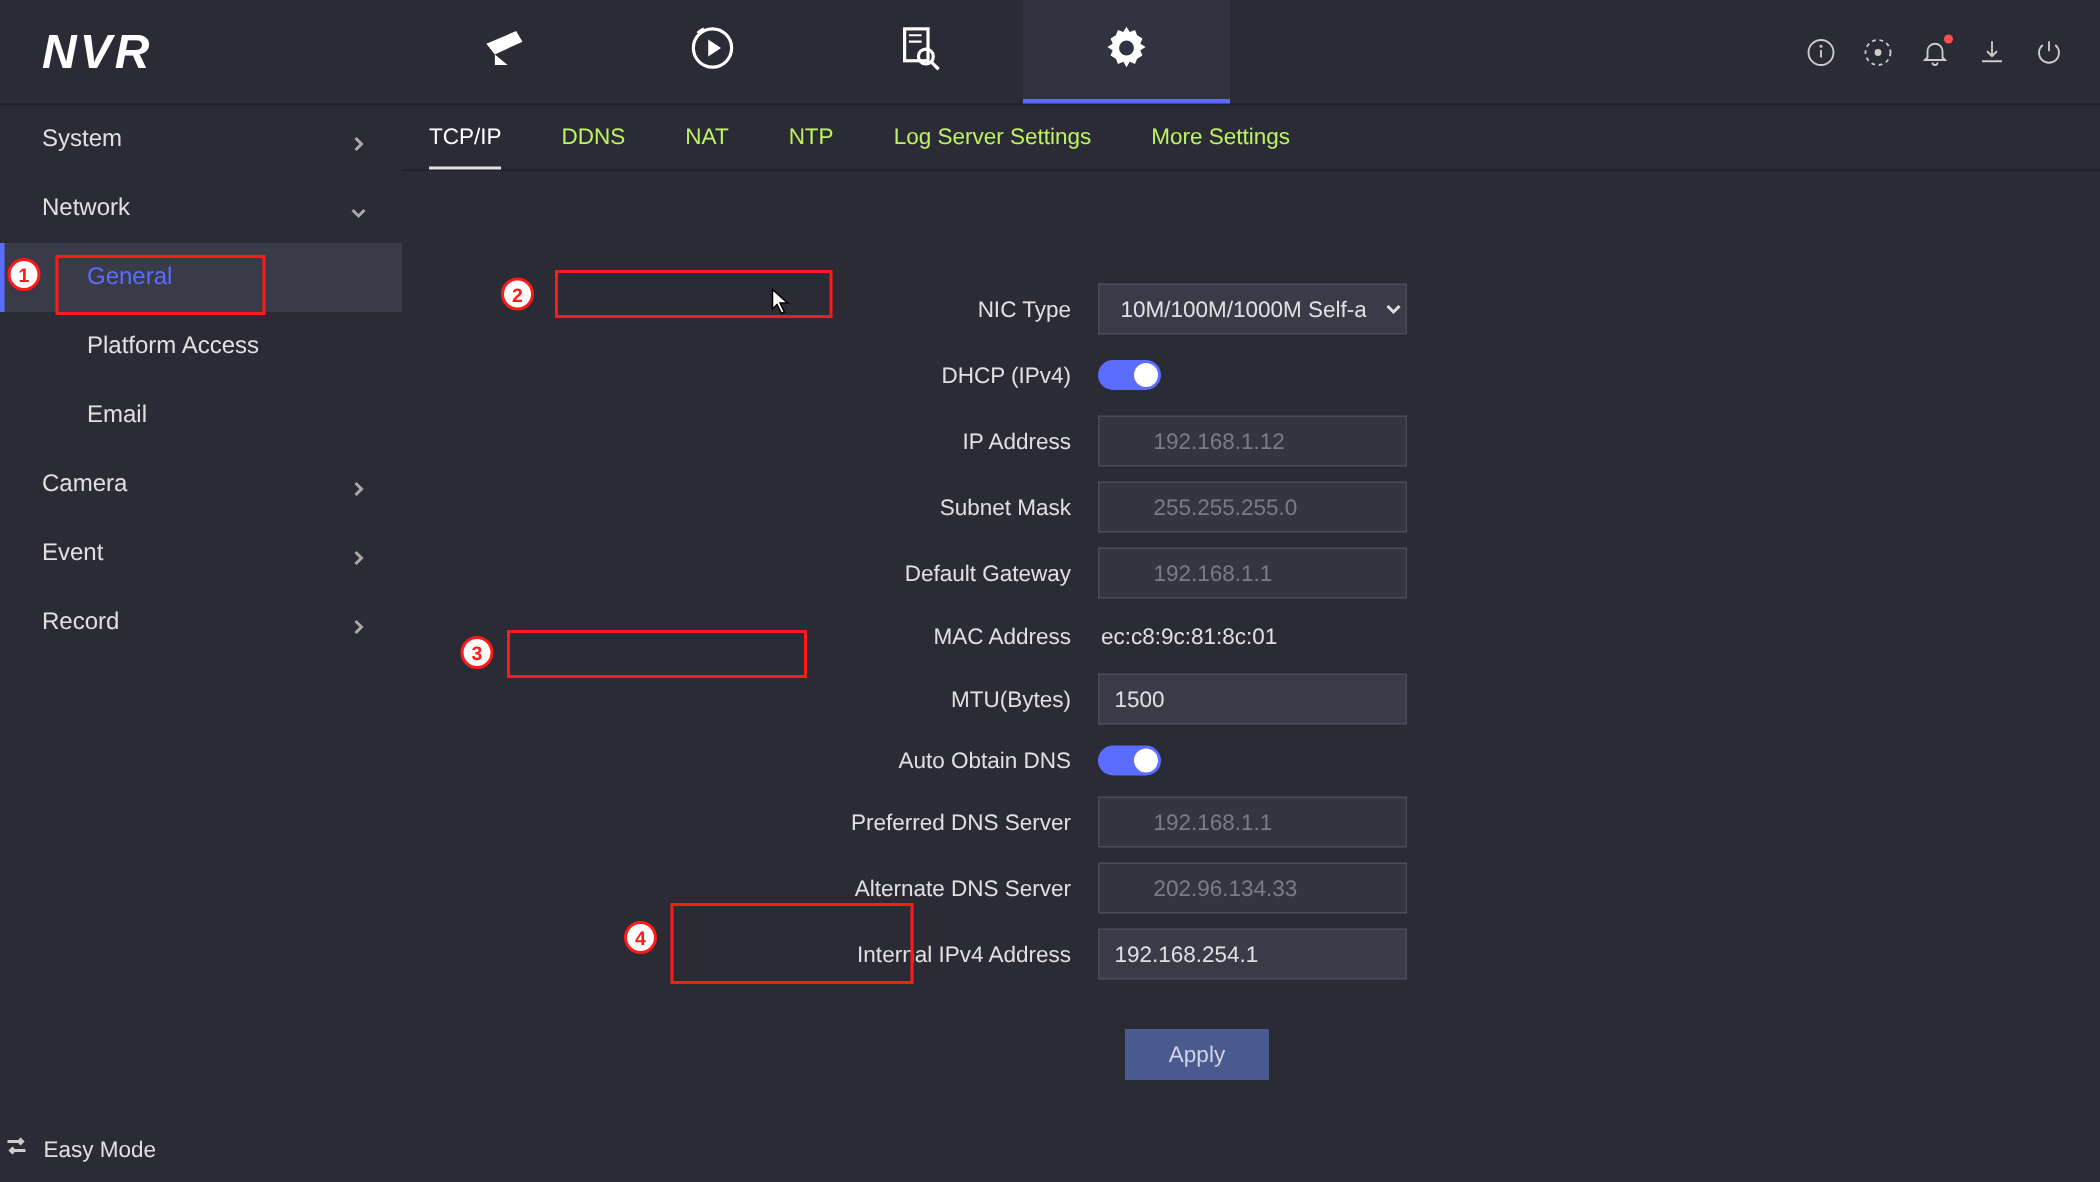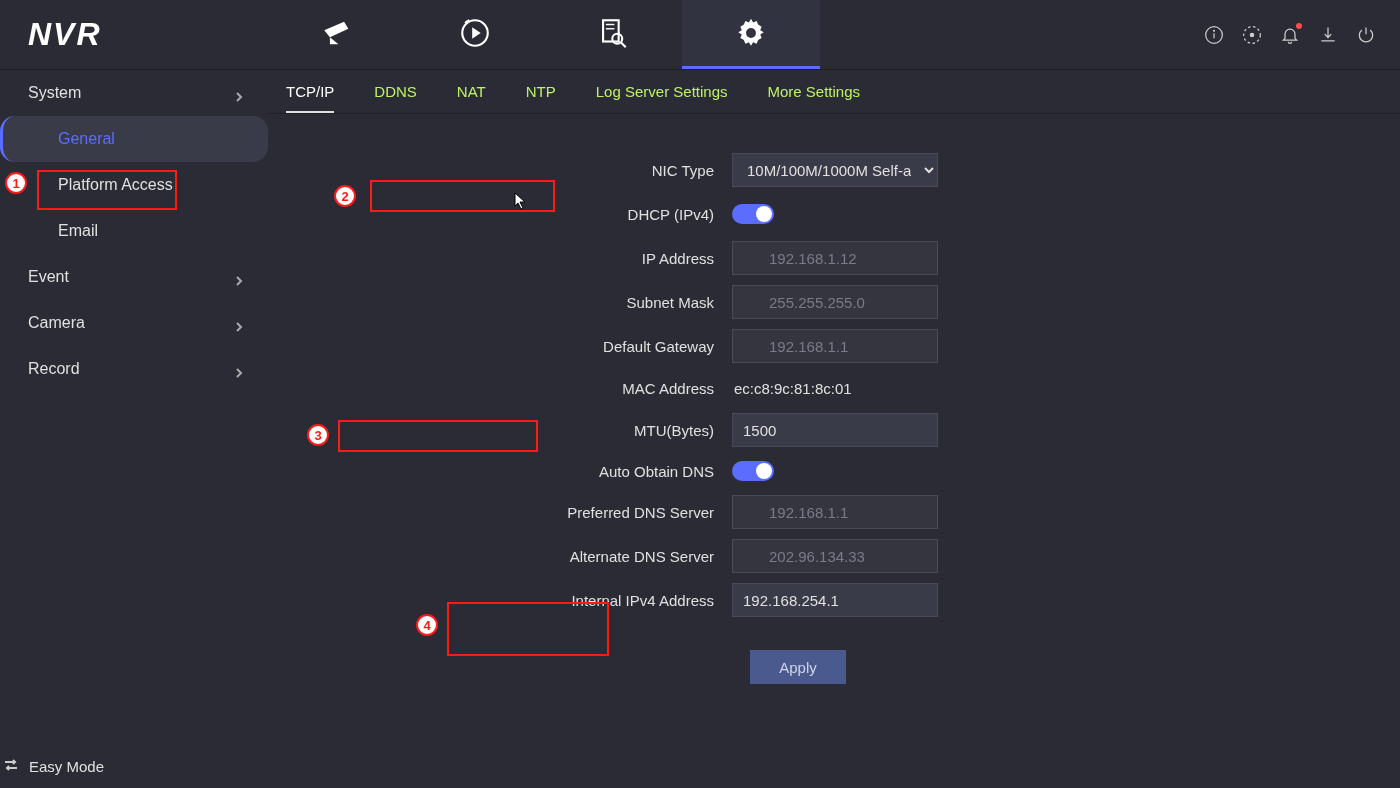--- a/index.html
+++ b/index.html
@@ -79,42 +79,42 @@
 }
 .sidebar-item {
   height: 46px;
   display: flex;
   align-items: center;
   padding: 0 24px 0 28px;
   font-size: 16px;
   cursor: pointer;
   justify-content: space-between;
 }
-.sidebar-item.sub { padding-left: 58px; border-radius: 15px; }
+.sidebar-item.sub { padding-left: 58px; }
 .sidebar-item.selected {
   background: #3a3b48;
   color: #5a6dff;
   border-left: 3px solid #5a6dff;
   padding-left: 55px;
 }
 .chev { width: 10px; height: 10px; }
 .chev svg { width: 10px; height: 10px; stroke: #aaa; fill: none; stroke-width: 2; }
 .sidebar-footer {
   position: absolute;
   bottom: 12px;
   left: 3px;
   font-size: 15px;
   display: flex;
   align-items: center;
   gap: 10px;
   cursor: pointer;
 }
 .sidebar-footer svg { width: 16px; height: 16px; stroke: #ccc; fill: none; stroke-width: 2; }
 
-.main { flex: 1; background: #2a2b35; display: flex; flex-direction: column; }
+.main { flex: 1; background: #2a2b35; display: flex; flex-direction: column; gap: 36px; }
 .tabs {
   height: 44px;
   display: flex;
   align-items: center;
   gap: 40px;
   padding-left: 18px;
   font-size: 15px;
   border-bottom: 1px solid #1e1f28;
 }
 .tab { cursor: pointer; height: 100%; display: flex; align-items: center; position: relative; color: #bef264; }
@@ -288,37 +288,43 @@
 
 <div class="layout">
 
   <div class="sidebar">
     <div class="sidebar-item">
       <span>System</span>
       <span class="chev"><svg viewBox="0 0 10 10">
             <path d="M3 1 L7 5 L3 9"></path>
           </svg></span>
     </div>
+    <div class="sidebar-item">
+      <span>Network</span>
+      <span class="chev"><svg viewBox="0 0 10 10">
+            <path d="M1 3 L5 7 L9 3"></path>
+          </svg></span>
+    </div>
     <div class="sidebar-item sub selected">
       <span>General</span>
     </div>
     <div class="sidebar-item sub">
       <span>Platform Access</span>
     </div>
     <div class="sidebar-item sub">
       <span>Email</span>
     </div>
     <div class="sidebar-item">
-      <span>Event</span>
+      <span>Camera</span>
       <span class="chev"><svg viewBox="0 0 10 10">
             <path d="M3 1 L7 5 L3 9"></path>
           </svg></span>
     </div>
     <div class="sidebar-item">
-      <span>Camera</span>
+      <span>Event</span>
       <span class="chev"><svg viewBox="0 0 10 10">
             <path d="M3 1 L7 5 L3 9"></path>
           </svg></span>
     </div>
     <div class="sidebar-item">
       <span>Record</span>
       <span class="chev"><svg viewBox="0 0 10 10">
             <path d="M3 1 L7 5 L3 9"></path>
           </svg></span>
     </div>

